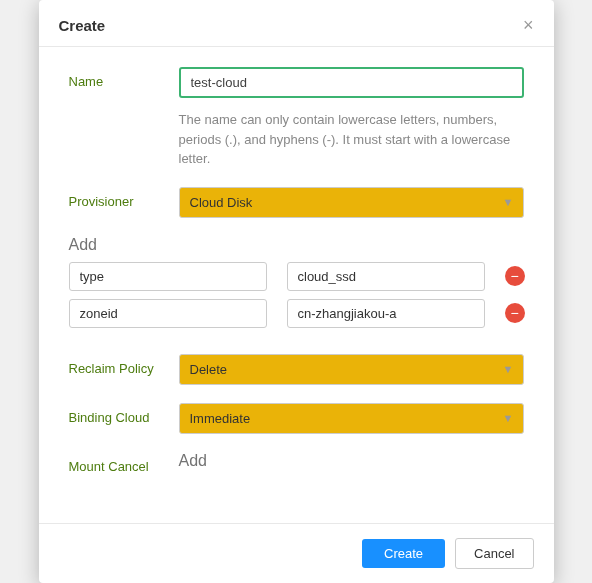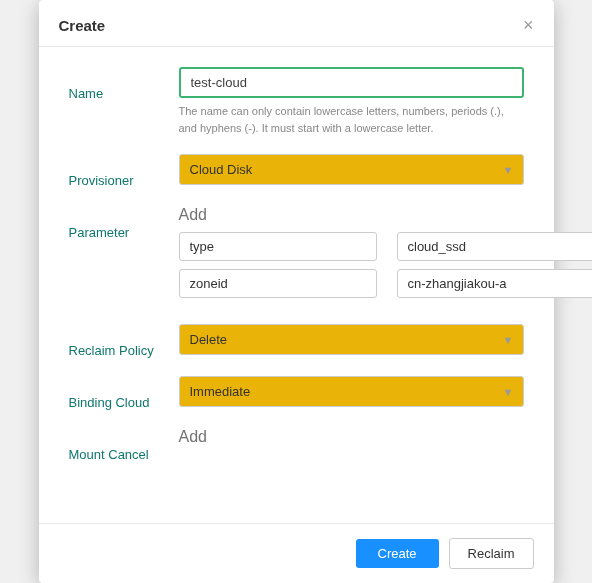--- a/index.html
+++ b/index.html
@@ -47,41 +47,40 @@
       flex: 1;
     }
     .form-row {
       display: flex;
       align-items: flex-start;
       margin-bottom: 18px;
     }
     .form-label {
       width: 110px;
       min-width: 110px;
-      color: #0f766e;
+      color: #4d7c0f;
       padding-top: 7px;
       text-align: left;
       font-size: 13px;
-      margin-top: 12px;
     }
     .form-control {
       flex: 1;
     }
     .form-input {
       width: 100%;
       padding: 6px 10px;
       border: 2px solid #3cb371;
       border-radius: 3px;
       font-size: 13px;
       color: #404040;
       outline: none;
     }
     .form-hint {
-      margin-top: 5px;
-      font-size: 11px;
+      margin-top: 12px;
+      font-size: 13px;
       color: #888;
       line-height: 1.5;
     }
     .form-select-wrap {
       position: relative;
       width: 100%;
     }
     .form-select {
       width: 100%;
       padding: 7px 28px 7px 10px;
@@ -202,21 +201,20 @@
         <div class="form-select-wrap">
           <select class="form-select">
             <option>Cloud Disk</option>
           </select>
           <span class="select-arrow">▼</span>
         </div>
       </div>
     </div>
 
     <div class="form-row">
-      <div class="form-label">Parameter</div>
       <div class="form-control">
         <a class="add-link">Add</a>
         <div class="param-rows">
 
           <div class="param-row">
             <input class="param-key-input" type="text" value="type" style="">
             <input class="param-val-input" type="text" value="cloud_ssd" style="">
             <button class="remove-btn"></button>
           </div>
 
@@ -257,15 +255,15 @@
       <div class="form-label">Mount Cancel</div>
       <div class="form-control mount-add-row">
         <a class="add-link">Add</a>
       </div>
     </div>
 
   </div>
 
   <div class="dialog-footer">
     <button class="btn-create">Create</button>
-    <button class="btn-cancel">Reclaim</button>
+    <button class="btn-cancel">Cancel</button>
   </div>
 </div>
 
 </body></html>

